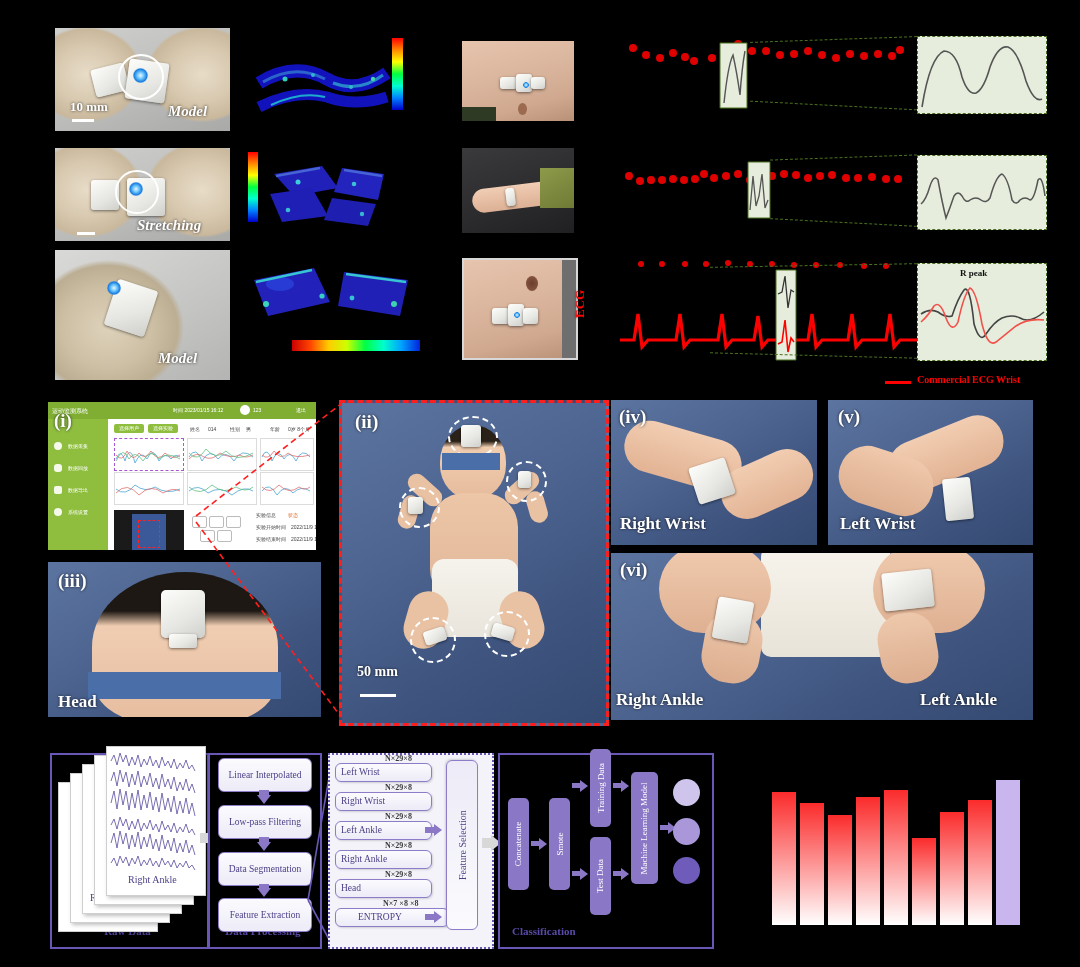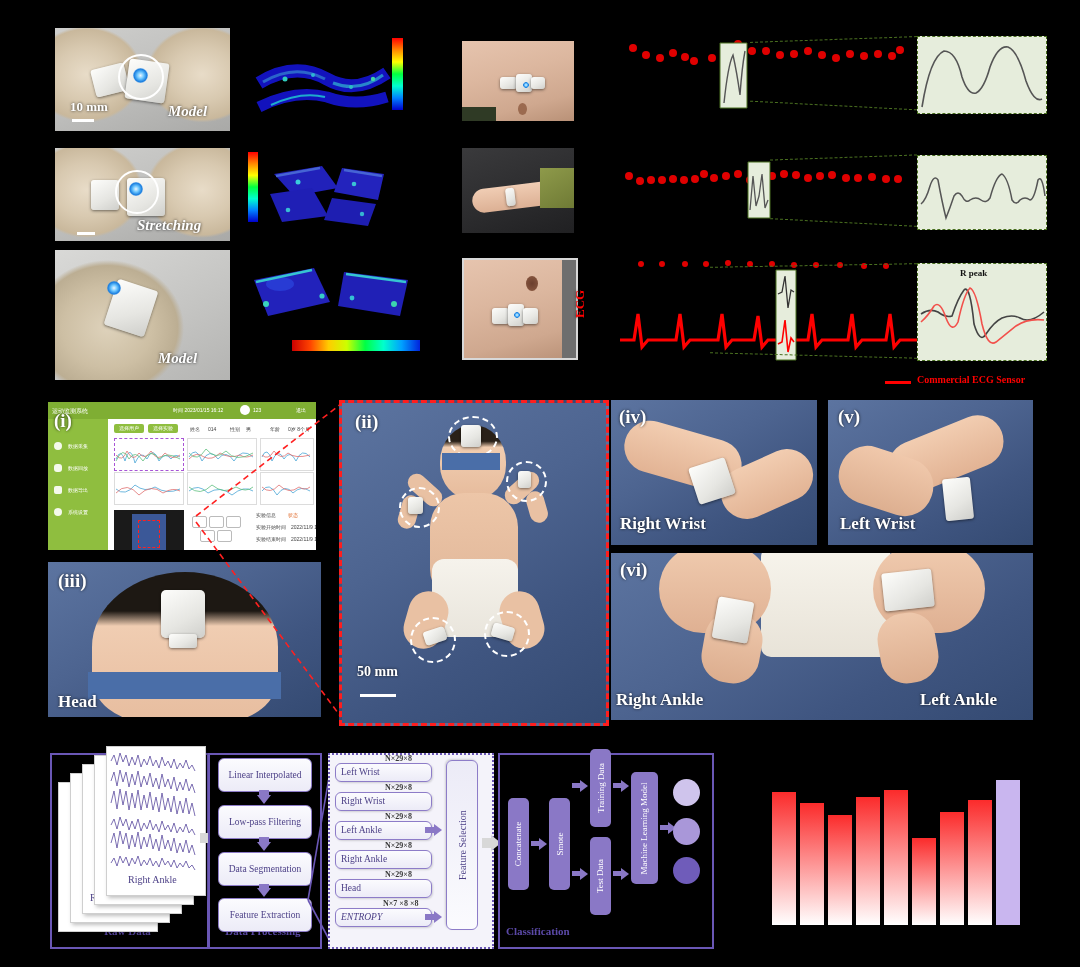--- a/index.html
+++ b/index.html
@@ -313,21 +313,21 @@
       <path d="M3 58 Q10 52 16 42 Q22 36 28 54 Q34 70 40 58 Q46 30 52 24 Q58 26 64 60 Q70 84 78 78
                Q88 70 98 62 Q110 54 126 56" stroke="#f2504b" stroke-width="1.6" fill="none"></path>
     </svg>
   </div>
   <div class="lbl" style="left:960px;top:268px;font-size:9px;color:#111;text-shadow:none;">R peak</div>
   <div class="connector" style="left:710px;top:265px;width:207px;transform:rotate(-1deg);"></div>
   <div class="connector" style="left:710px;top:355px;width:207px;transform:rotate(1.5deg);"></div>
 
   <div class="abs" style="left:885px;top:374px;width:190px;height:16px;">
     <div class="abs" style="left:0;top:7px;width:26px;height:2.5px;background:#ff0000;"></div>
-    <div style="position:absolute;left:32px;top:0;font-size:10px;font-weight:bold;color:#ff0000;white-space:nowrap;">Commercial ECG Sensor</div>
+    <div style="position:absolute;left:32px;top:0;font-size:10px;font-weight:bold;color:#ff0000;white-space:nowrap;">Commercial ECG Wrist</div>
   </div>
 </div>
 
 <div class="abs" style="left:0;top:392px;width:1080px;height:340px;">
 
   <div class="sw" style="left:48px;top:10px;width:268px;height:148px;">
     <div class="sw-side"></div>
     <div class="sw-top"></div>
     <div class="sw-menu" style="top:5px;left:4px;font-size:6px;">运动监测系统</div>
     <div class="sw-menu" style="top:5px;left:125px;font-size:5px;">时间 2023/01/15 16:12</div>
@@ -557,35 +557,35 @@
   <div class="node" style="left:335px;top:23px;width:90px;height:17px;justify-content:flex-start;padding-left:5px;">Left Wrist</div>
   <div class="dim" style="left:385px;top:14px;">N×29×8</div>
   <div class="node" style="left:335px;top:52px;width:90px;height:17px;justify-content:flex-start;padding-left:5px;">Right Wrist</div>
   <div class="dim" style="left:385px;top:43px;">N×29×8</div>
   <div class="node" style="left:335px;top:81px;width:90px;height:17px;justify-content:flex-start;padding-left:5px;">Left Ankle</div>
   <div class="dim" style="left:385px;top:72px;">N×29×8</div>
   <div class="node" style="left:335px;top:110px;width:90px;height:17px;justify-content:flex-start;padding-left:5px;">Right Ankle</div>
   <div class="dim" style="left:385px;top:101px;">N×29×8</div>
   <div class="node" style="left:335px;top:139px;width:90px;height:17px;justify-content:flex-start;padding-left:5px;">Head</div>
   <div class="dim" style="left:385px;top:130px;">N×29×8</div>
-  <div class="node" style="left:335px;top:168px;width:90px;height:17px;justify-content:flex-start;padding-left:5px;font-style:italic;">ENTROPY</div>
+  <div class="node" style="left:335px;top:168px;width:90px;height:17px;justify-content:flex-start;padding-left:22px;">ENTROPY</div>
   <div class="dim" style="left:383px;top:159px;">N×7 ×8 ×8</div>
 
   <div class="arr-bar" style="left:425px;top:87px;width:9px;height:6px;"></div>
   <div class="arr-r" style="left:434px;top:84px;"></div>
   <div class="arr-bar" style="left:425px;top:174px;width:9px;height:6px;"></div>
   <div class="arr-r" style="left:434px;top:171px;"></div>
 
   <div class="node" style="left: 446px; top: 20px; width: 30px; height: 168px; writing-mode: vertical-rl; transform: rotate(180deg); font-size: 10px;">Feature Selection</div>
 
   <div class="arr-gbar" style="left:482px;top:98px;width:9px;height:10px;"></div>
   <div class="arr-gray" style="left:491px;top:95px;"></div>
 
   <div class="fc-box" style="left:498px;top:13px;width:212px;height:192px;"></div>
-  <div class="fc-title" style="left:498px;top:185px;width:150px;text-align:left;padding-left:8px;">Classification</div>
+  <div class="fc-title" style="left:498px;top:185px;width:150px;text-align:left;padding-left:14px;">Classification</div>
 
   <div class="vnode" style="left:508px;top:58px;width:21px;height:92px;">
     <span>Concatenate</span>
   </div>
   <div class="arr-bar" style="left:531px;top:101px;width:8px;height:5px;"></div>
   <div class="arr-r" style="left:539px;top:98px;"></div>
   <div class="vnode" style="left:549px;top:58px;width:21px;height:92px;">
     <span>Smote</span>
   </div>
   <div class="arr-bar" style="left:572px;top:43px;width:8px;height:5px;"></div>

